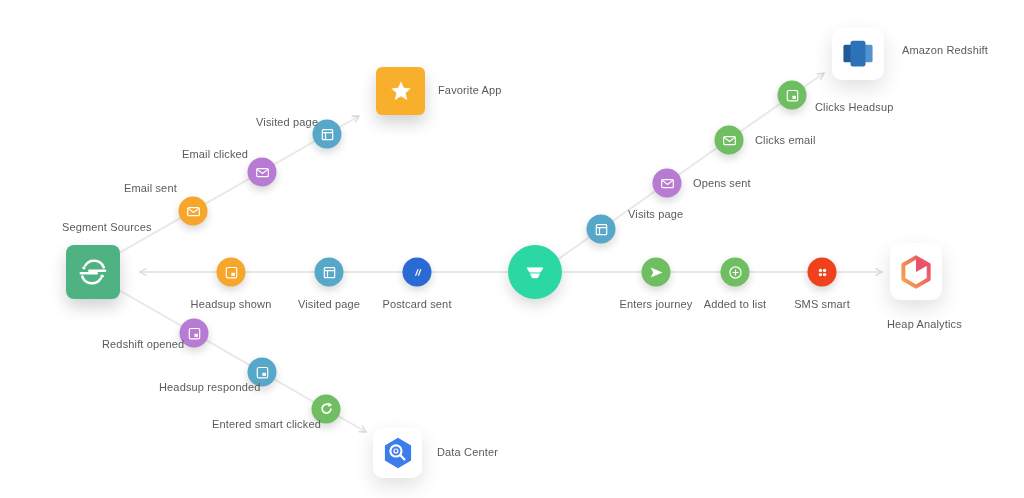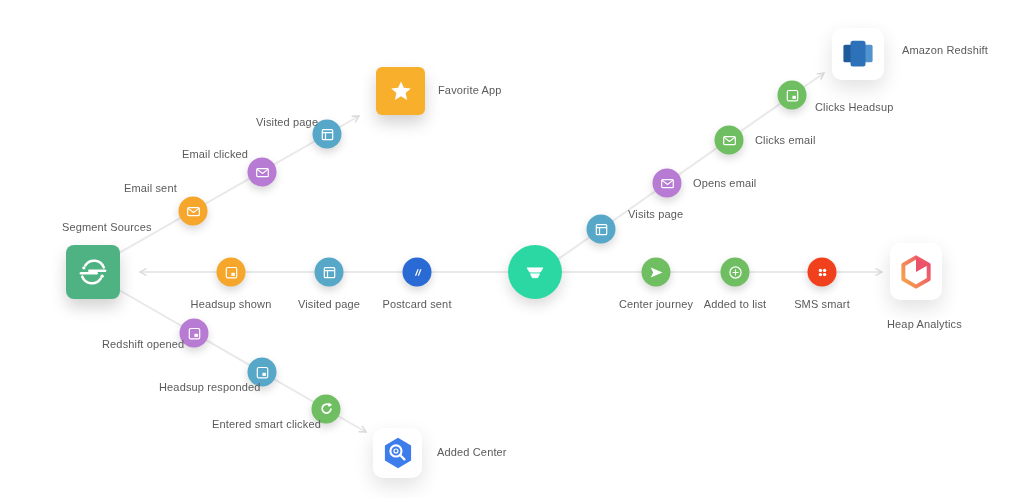--- a/index.html
+++ b/index.html
@@ -151,21 +151,21 @@
   <div class="lbl" style="left:887px;top:318px">Heap Analytics</div>
 
   <div class="card" style="left:373px;top:428px;width:49px;height:50px">
     <svg width="36" height="36" viewBox="0 0 44 44">
       <polygon points="22,3.5 38,12.75 38,31.25 22,40.5 6,31.25 6,12.75" fill="#3d7ceb"></polygon>
       <circle cx="19.5" cy="19.5" r="6.8" fill="none" stroke="#fff" stroke-width="2.6"></circle>
       <circle cx="19.5" cy="19.5" r="2.4" fill="none" stroke="#fff" stroke-width="1.5"></circle>
       <line x1="24.8" y1="24.8" x2="29.8" y2="29.8" stroke="#fff" stroke-width="2.8" stroke-linecap="round"></line>
     </svg>
   </div>
-  <div class="lbl" style="left:437px;top:446px">Added Center</div>
+  <div class="lbl" style="left:437px;top:446px">Data Center</div>
 
   <div class="node bg-yellow" style="left:193px;top:211px">
     <svg class="gl" viewBox="0 0 16 16">
         <use href="#sym-envelope"></use>
       </svg>
   </div>
   <div class="lbl" style="left:124px;top:182px">Email sent</div>
 
   <div class="node bg-purple" style="left:262px;top:172px">
     <svg class="gl" viewBox="0 0 16 16">
@@ -200,21 +200,21 @@
         <use href="#sym-slashes"></use>
       </svg>
   </div>
   <div class="lbl c" style="left:417px;top:298px">Postcard sent</div>
 
   <div class="node bg-green" style="left:656px;top:272px">
     <svg class="gl" viewBox="0 0 16 16">
         <use href="#sym-plane"></use>
       </svg>
   </div>
-  <div class="lbl c" style="left:656px;top:298px">Center journey</div>
+  <div class="lbl c" style="left:656px;top:298px">Enters journey</div>
 
   <div class="node bg-green" style="left:735px;top:272px">
     <svg class="gl" viewBox="0 0 16 16">
         <use href="#sym-plus"></use>
       </svg>
   </div>
   <div class="lbl c" style="left:735px;top:298px">Added to list</div>
 
   <div class="node bg-red" style="left:822px;top:272px">
     <svg class="gl" viewBox="0 0 16 16">
@@ -228,21 +228,21 @@
         <use href="#sym-browser"></use>
       </svg>
   </div>
   <div class="lbl" style="left:628px;top:208px">Visits page</div>
 
   <div class="node bg-purple" style="left:667px;top:183px">
     <svg class="gl" viewBox="0 0 16 16">
         <use href="#sym-envelope"></use>
       </svg>
   </div>
-  <div class="lbl" style="left:693px;top:177px">Opens email</div>
+  <div class="lbl" style="left:693px;top:177px">Opens sent</div>
 
   <div class="node bg-green" style="left:729px;top:140px">
     <svg class="gl" viewBox="0 0 16 16">
         <use href="#sym-envelope"></use>
       </svg>
   </div>
   <div class="lbl" style="left:755px;top:134px">Clicks email</div>
 
   <div class="node bg-green" style="left:792px;top:95px">
     <svg class="gl" viewBox="0 0 16 16">

